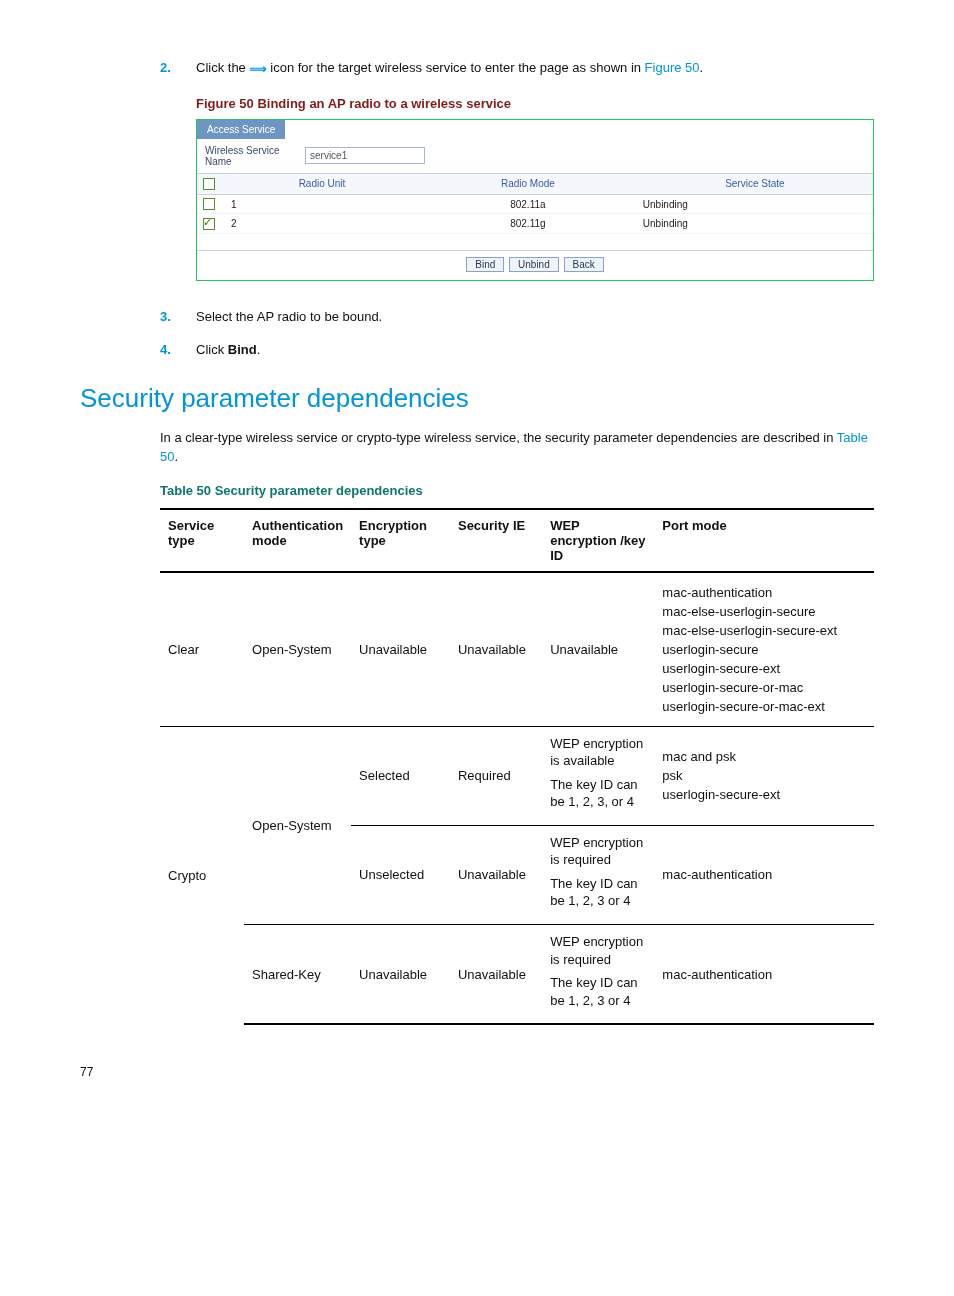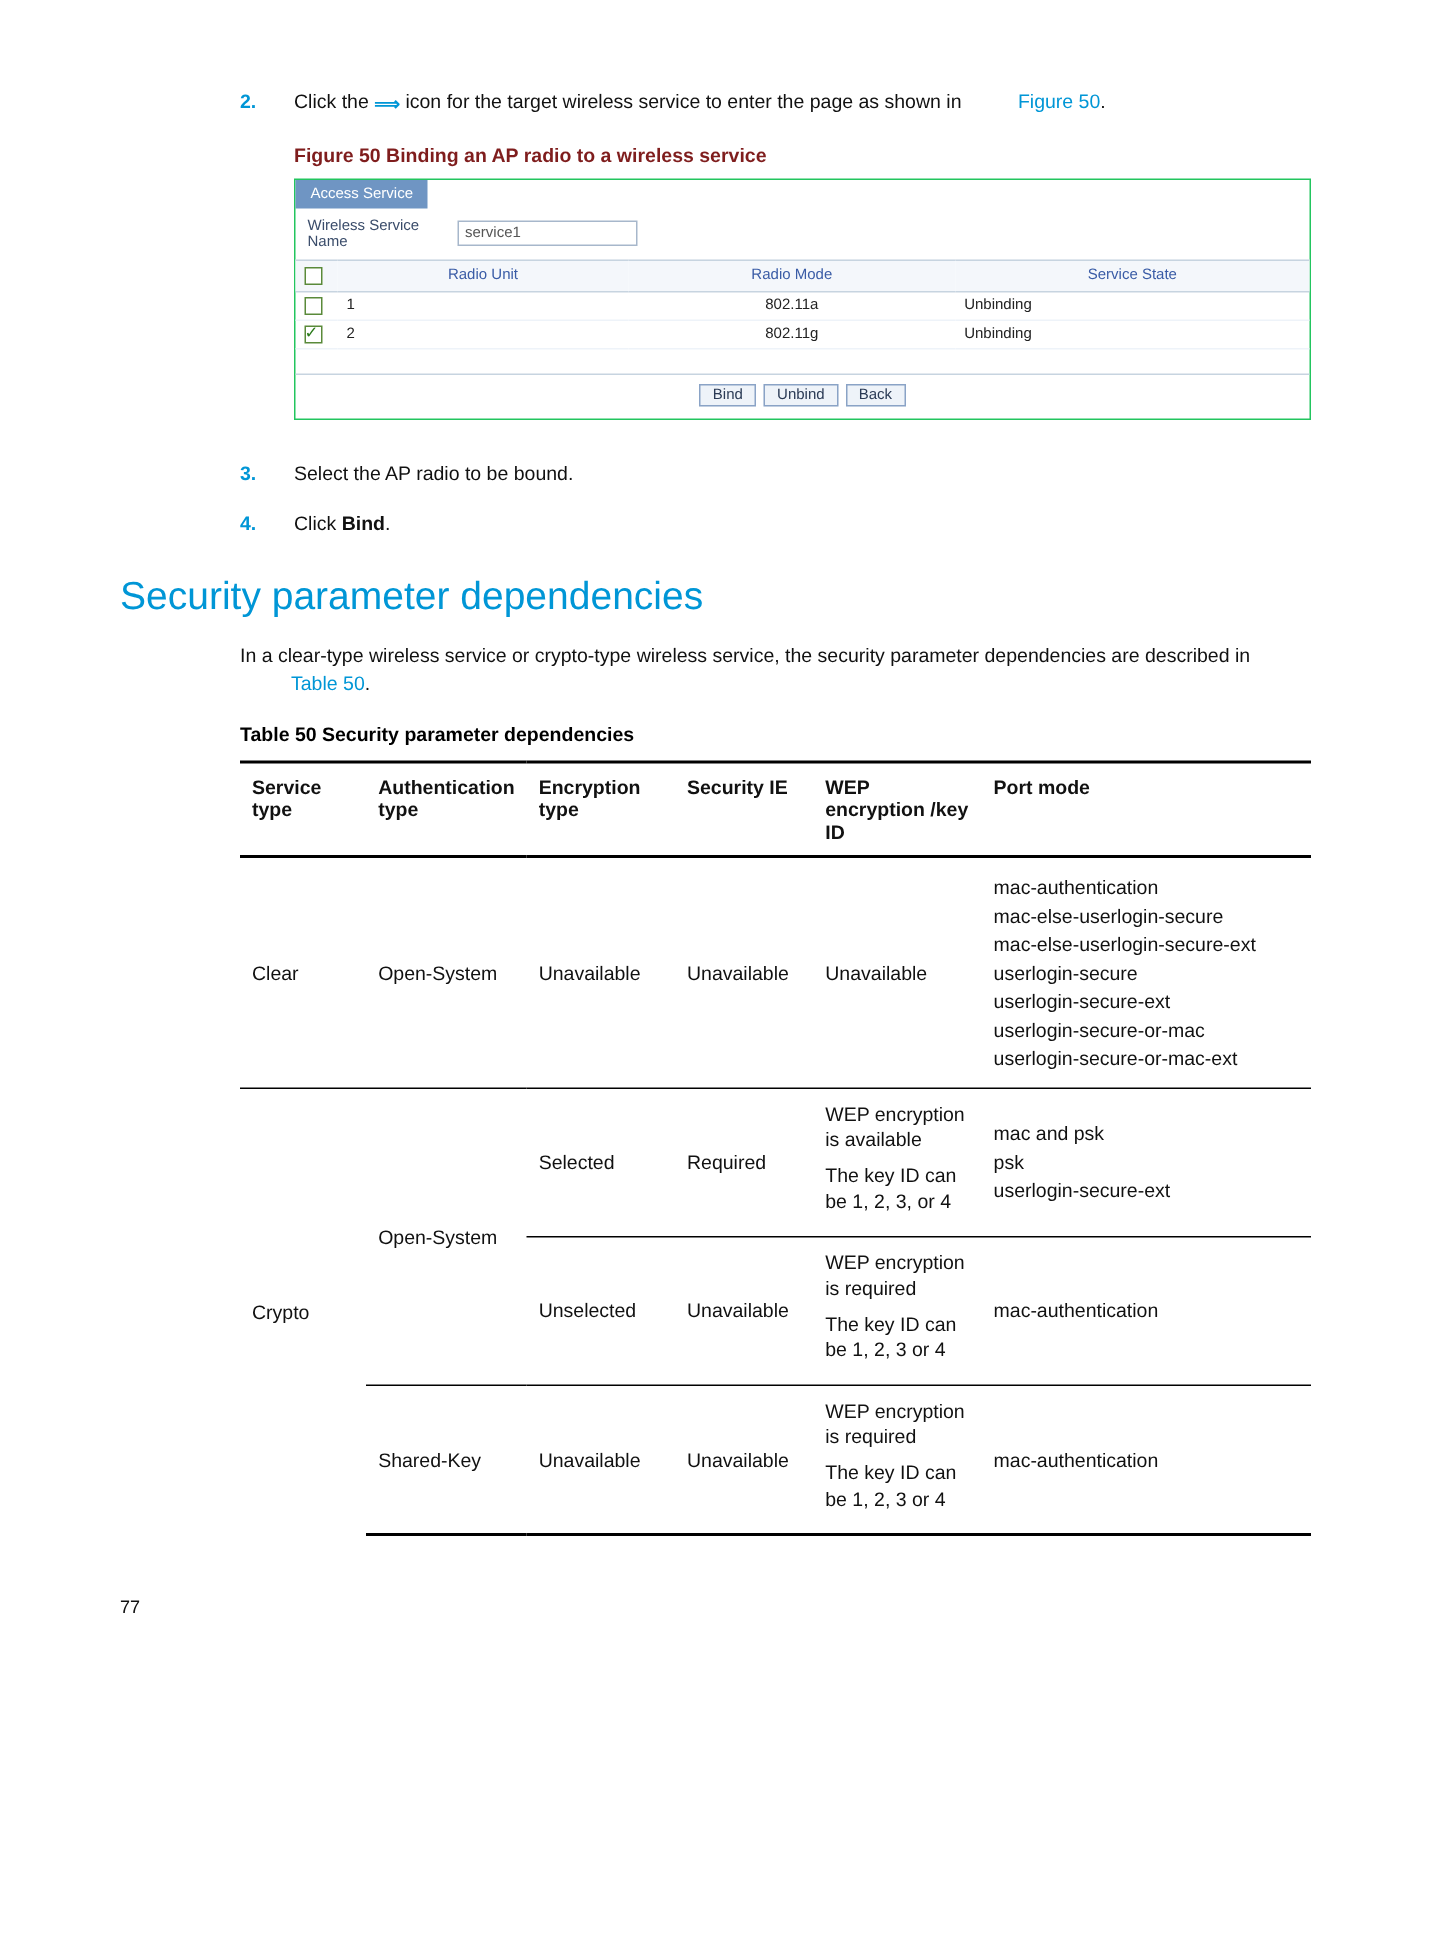--- a/index.html
+++ b/index.html
@@ -25,21 +25,21 @@
     padding-left: 36px;
     margin-bottom: 18px;
   }
   .step-num {
     position: absolute;
     left: 0;
     top: 0;
     color: #0096d6;
     font-weight: bold;
   }
-  .link { color: #0096d6; margin-left: 34px; }
+  .link { color: #0096d6; }
   .link-icon {
     display: inline-block;
     color: #0096d6;
     font-weight: bold;
     font-size: 12px;
     vertical-align: middle;
   }
   .fig-caption {
     color: #7f1d1d;
     font-weight: bold;
@@ -109,21 +109,21 @@
   }
   
   h1 {
     color: #0096d6;
     font-weight: normal;
     font-size: 26px;
     margin: 26px 0 14px 0;
   }
   .body-text { margin: 0 0 16px 0; line-height: 1.5; }
   .tbl-caption {
-    color: #000000;
+    color: #0f766e;
     font-weight: bold;
     margin: 16px 0 10px 0;
   }
   
   table.sec-tbl {
     border-collapse: collapse;
     width: 100%;
     font-size: 13px;
   }
   table.sec-tbl thead th {
@@ -247,21 +247,21 @@
       <col class="col-service">
         <col class="col-auth">
         <col class="col-enc">
       <col class="col-secie">
         <col class="col-wep">
         <col class="col-port">
     </colgroup>
     <thead>
       <tr>
         <th>Service type</th>
-        <th>Authentication type</th>
+        <th>Authentication mode</th>
         <th>Encryption type</th>
         <th>Security IE</th>
         <th>WEP encryption /key ID</th>
         <th>Port mode</th>
       </tr>
     </thead>
     <tbody>
 
       <tr>
         <td>Clear</td>

